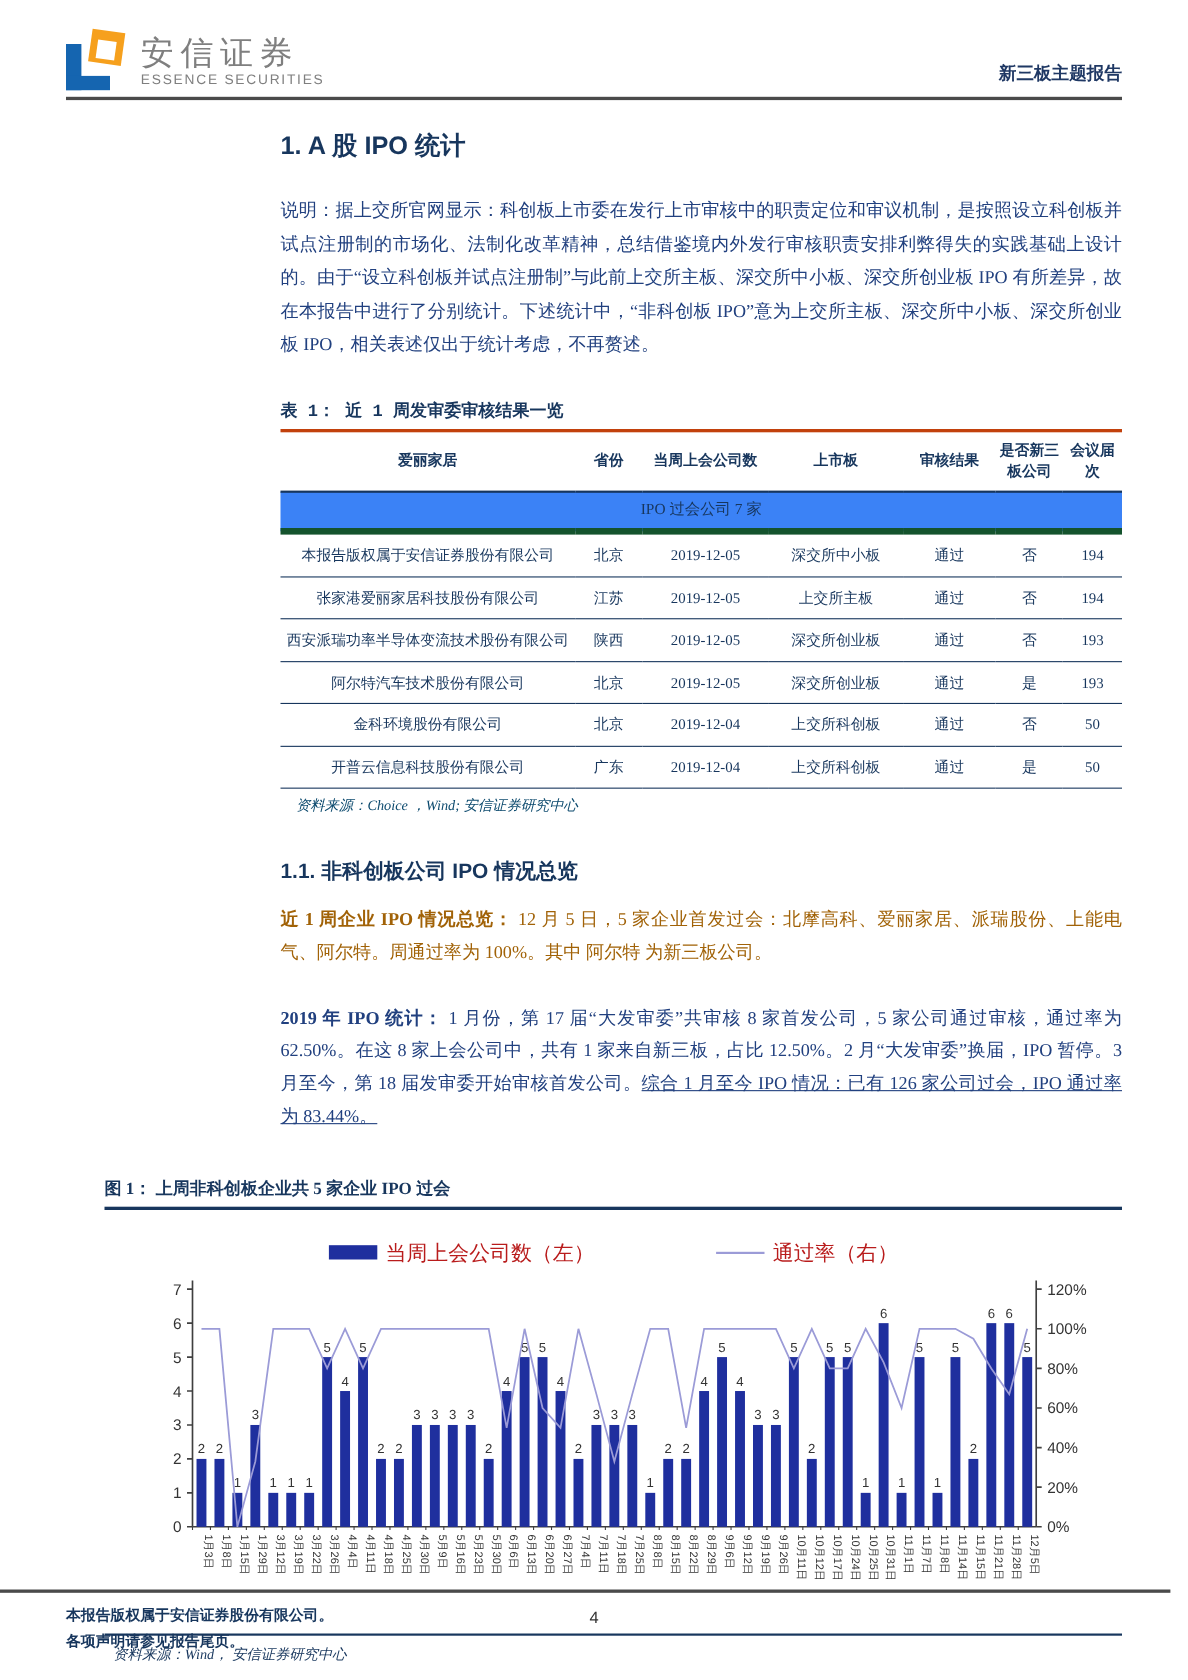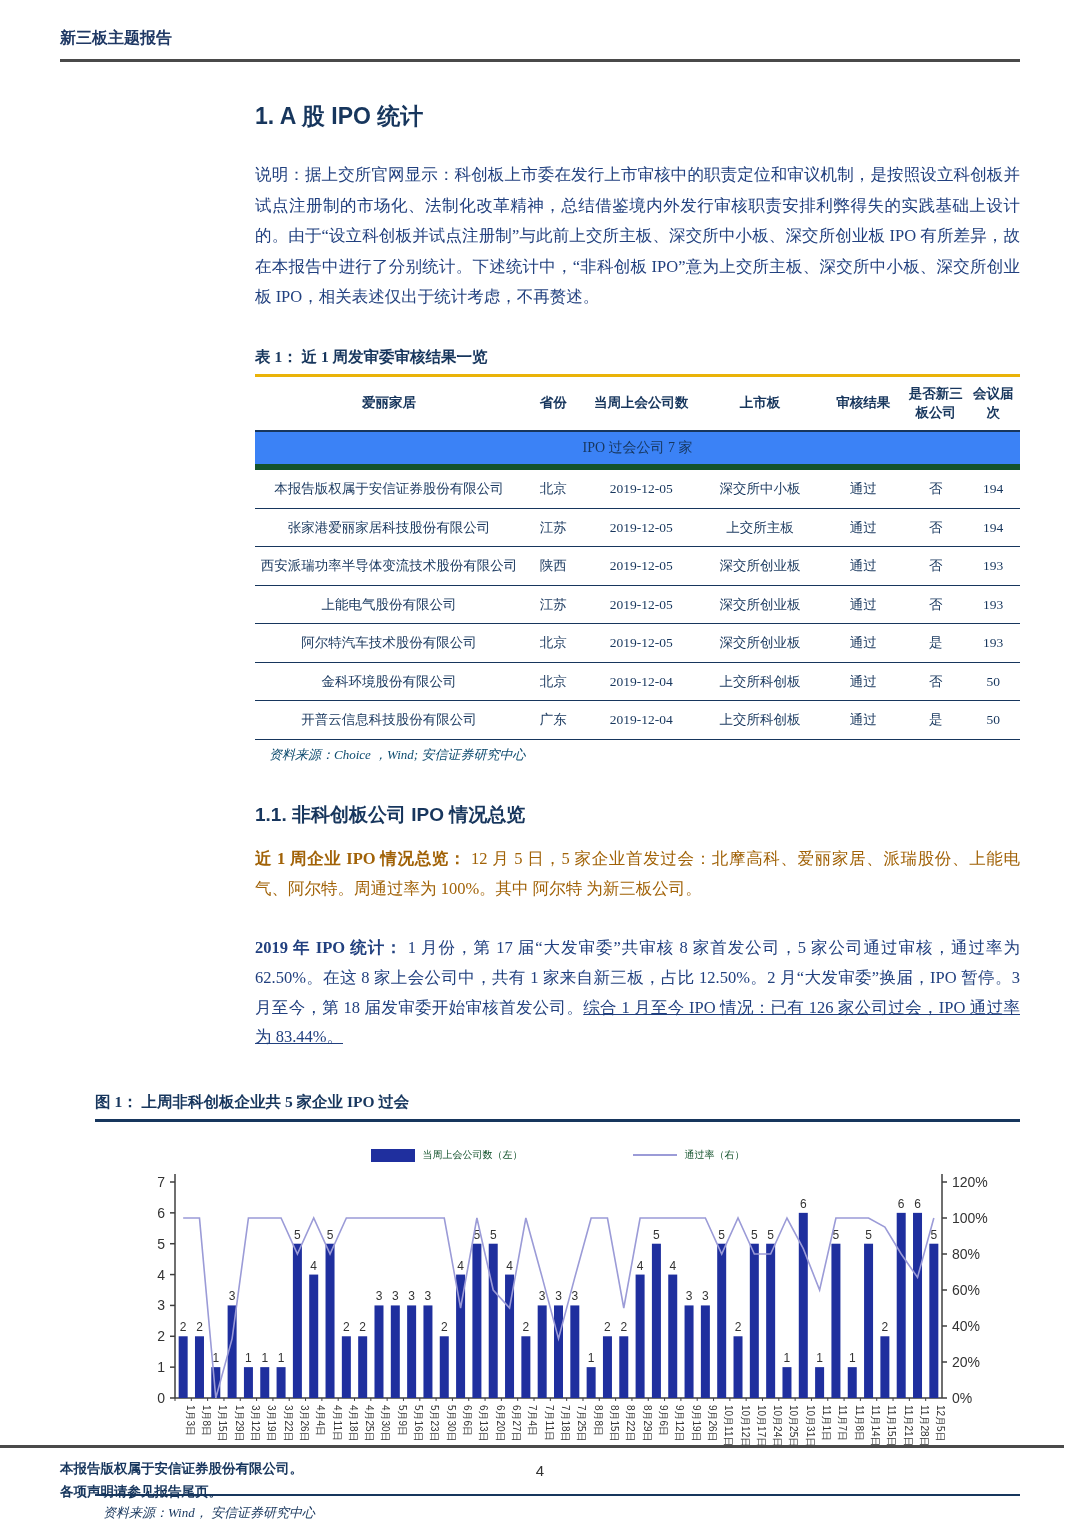--- a/index.html
+++ b/index.html
@@ -19,27 +19,27 @@
   .logo-blue-v { position:absolute; left:0; top:12px; width:14px; height:42px; background:#1565b0; }
   .logo-blue-h { position:absolute; left:0; bottom:0; width:40px; height:13px; background:#1565b0; }
   .logo-orange { position:absolute; right:2px; top:0; width:30px; height:30px; background:#f6a01d; transform:rotate(8deg); }
   .logo-white  { position:absolute; right:9px; top:9px; width:17px; height:17px; background:#ffffff; transform:rotate(8deg); }
   .brand-text .cn { font-family:"Liberation Sans", sans-serif; font-size:30px; color:#7f7f7f; letter-spacing:6px; line-height:1.1; }
   .brand-text .en { font-family:"Liberation Sans", sans-serif; font-size:12.5px; color:#7f7f7f; letter-spacing:1.6px; }
   .report-type { font-size:16px; font-weight:bold; color:#1f3864; padding-bottom:4px; }
 
   
   .content { margin-left:195px; width:765px; }
-  .h1 { margin-top:39px; font-family:"Liberation Sans", sans-serif;
+  .h1 { margin-top:26px; font-family:"Liberation Sans", sans-serif;
         font-size:23px; font-weight:bold; color:#17365d; }
   .para { margin-top:28px; font-size:16.5px; line-height:1.85; text-align:justify; color:#21407f; }
 
   
   .tbl-caption { margin-top:34px; font-size:15.5px; font-weight:bold; color:#17365d;
-                 padding-bottom:6px; border-bottom:3px solid #eab308; }
+                 padding-bottom:6px; border-bottom:3px solid #c2410c;font-family:Liberation Mono, monospace; }
   table.t1 { width:100%; border-collapse:collapse; font-size:13.5px; color:#17365d;
              font-family:"Liberation Serif", serif; }
   table.t1 th { font-weight:bold; text-align:center; vertical-align:middle;
                 padding:7px 3px; line-height:1.45; border-bottom:2.5px solid #17365d; }
   table.t1 td { text-align:center; vertical-align:middle; padding:9px 3px; line-height:1.45;
                 border-bottom:1px solid #17365d; }
   tr.group-row td { background:#3b82f6; font-size:14px; padding:6px 3px;
                     border-bottom:6px solid #14532d; }
   .src { margin-top:6px; font-size:13px; font-style:italic; color:#0c4a6e;margin-left:14px; }
 
@@ -48,21 +48,21 @@
   .para2 { margin-top:16px; font-size:16.5px; line-height:1.8; text-align:justify; color:#a16207; }
   .para3 { margin-top:30px; font-size:16.5px; line-height:1.8; text-align:justify; color:#21407f; }
   .lead { font-weight:bold; }
   .ul { text-decoration:underline; }
 
   
   .figure { margin-left:35px; width:925px; margin-top:40px; }
   .fig-caption { font-size:15.5px; font-weight:bold; color:#17365d;
                  padding-bottom:6px; border-bottom:3px solid #17365d; }
   .legend { margin-top:26px; display:flex; justify-content:center; gap:110px; align-items:flex-start;
-            font-family:"Liberation Sans", sans-serif; font-size:10px; color:#14532d; }
+            font-family:"Liberation Sans", sans-serif; font-size:19px; color:#b91c1c; }
   .legend-item { display:flex; align-items:center; gap:8px; }
   .sw-bar { width:44px; height:13px; }
   .sw-line { width:44px; height:2px; }
   .chart-wrap { margin-top:4px; }
   .fig-rule { border-top:2.5px solid #17365d; margin-top:6px; }
   .fig-src { margin-top:8px; margin-left:8px; font-size:13px; font-style:italic; color:#17365d; }
 
   
   .footer { position:absolute; left:0; right:16px; top:1445px; border-top:3px solid #4a4a4a; padding:8px 0 0 0; }
   .footer-inner { position:relative; width:1080px; }
@@ -72,20 +72,32 @@
                font-family:"Liberation Sans", sans-serif; font-size:15px; color:#333; }
 
   svg text { font-family:"Liberation Sans", sans-serif; }
 </style>
 </head>
 <body>
 
 <div class="page">
 
   <div class="hdr">
+    <div class="brand">
+      <div class="logo-mark">
+        <div class="logo-orange"></div>
+        <div class="logo-white"></div>
+        <div class="logo-blue-v"></div>
+        <div class="logo-blue-h"></div>
+      </div>
+      <div class="brand-text">
+        <div class="cn">安信证券</div>
+        <div class="en">ESSENCE SECURITIES</div>
+      </div>
+    </div>
     <div class="report-type">新三板主题报告</div>
   </div>
 
   <div class="content">
 
     <div class="h1">1. A 股 IPO 统计</div>
 
     <div class="para">说明：据上交所官网显示：科创板上市委在发行上市审核中的职责定位和审议机制，是按照设立科创板并试点注册制的市场化、法制化改革精神，总结借鉴境内外发行审核职责安排利弊得失的实践基础上设计的。由于“设立科创板并试点注册制”与此前上交所主板、深交所中小板、深交所创业板 IPO 有所差异，故在本报告中进行了分别统计。下述统计中，“非科创板 IPO”意为上交所主板、深交所中小板、深交所创业板 IPO，相关表述仅出于统计考虑，不再赘述。</div>
 
     <div class="tbl-caption">表 1：  近 1 周发审委审核结果一览</div>
@@ -128,29 +140,20 @@
             <td>江苏</td>
             <td>2019-12-05</td>
             <td>上交所主板</td>
             <td>通过</td>
             <td>否</td>
             <td>194</td>
           </tr>
           <tr>
             <td>西安派瑞功率半导体变流技术股份有限公司</td>
             <td>陕西</td>
-            <td>2019-12-05</td>
-            <td>深交所创业板</td>
-            <td>通过</td>
-            <td>否</td>
-            <td>193</td>
-          </tr>
-          <tr>
-            <td>上能电气股份有限公司</td>
-            <td>江苏</td>
             <td>2019-12-05</td>
             <td>深交所创业板</td>
             <td>通过</td>
             <td>否</td>
             <td>193</td>
           </tr>
           <tr>
             <td>阿尔特汽车技术股份有限公司</td>
             <td>北京</td>
             <td>2019-12-05</td>

